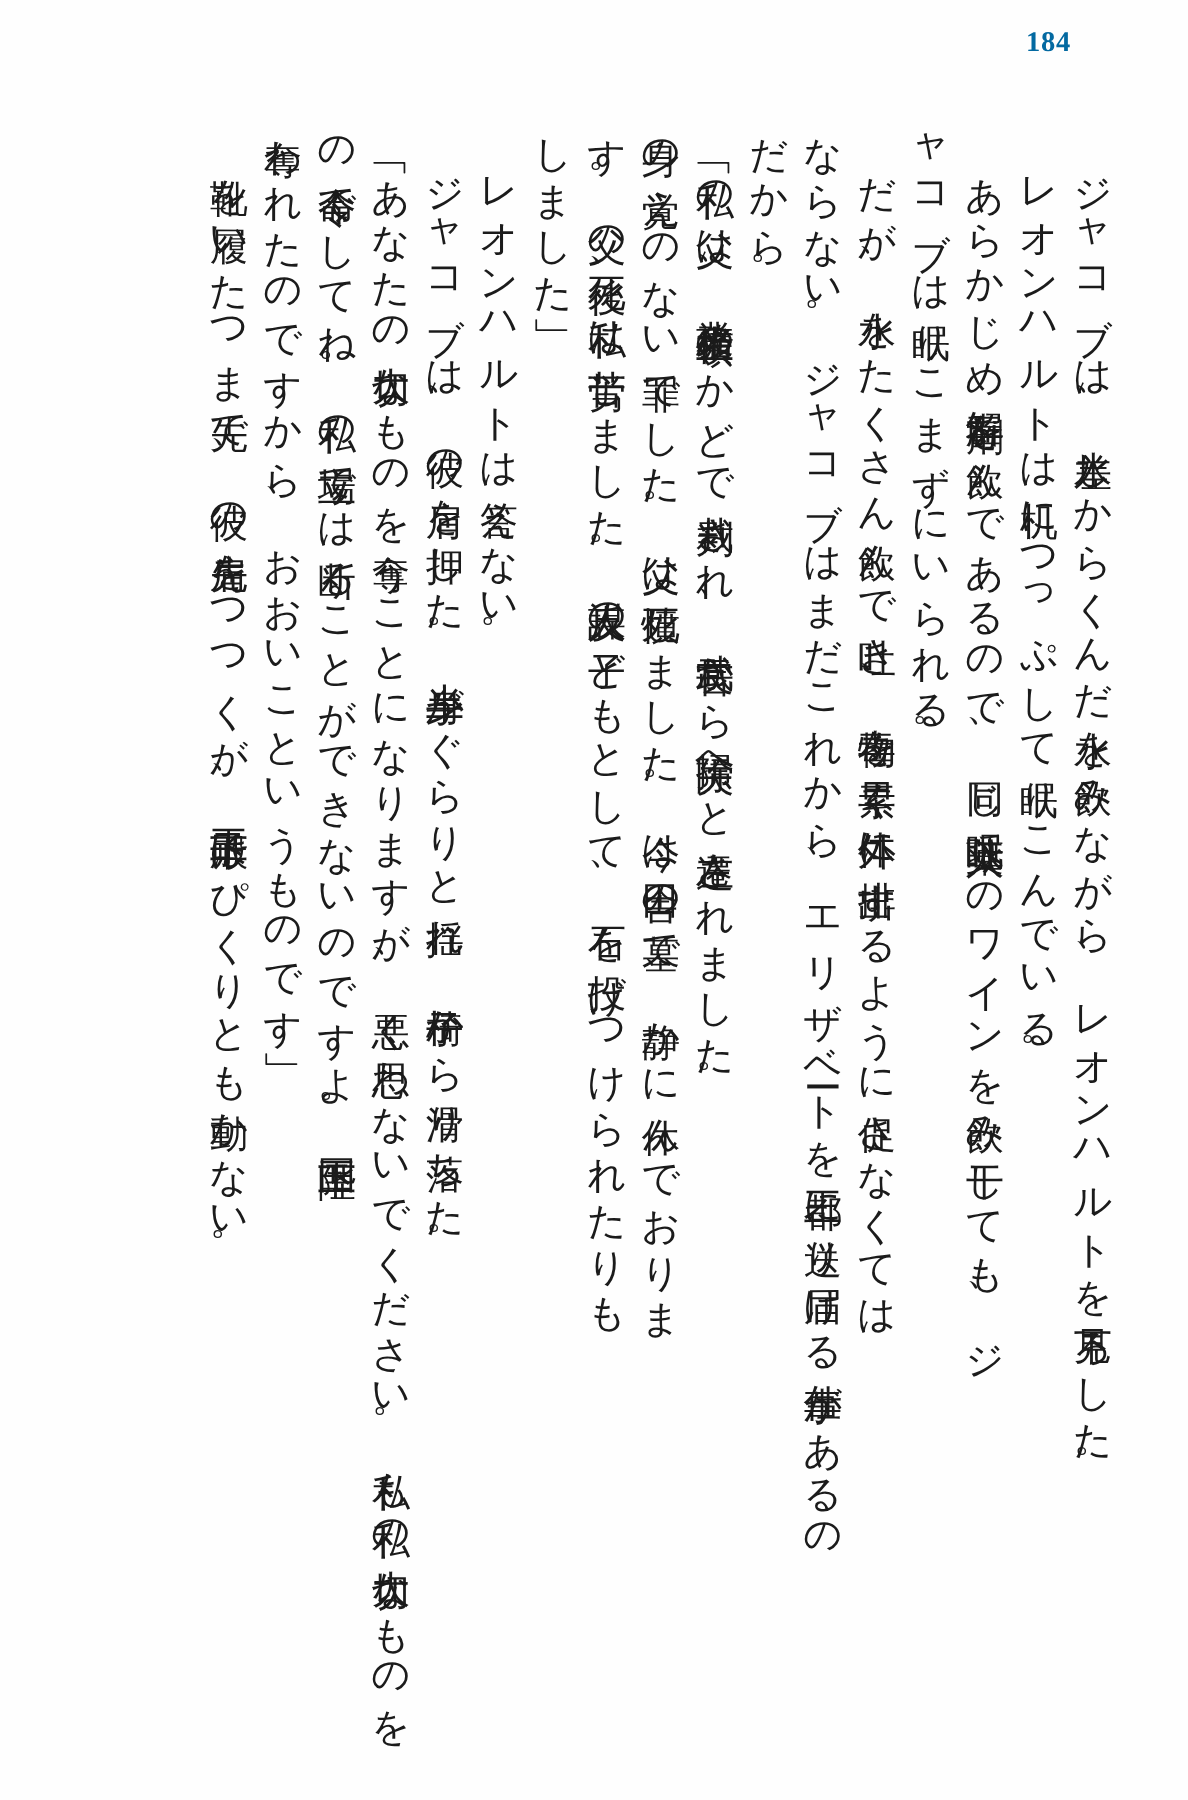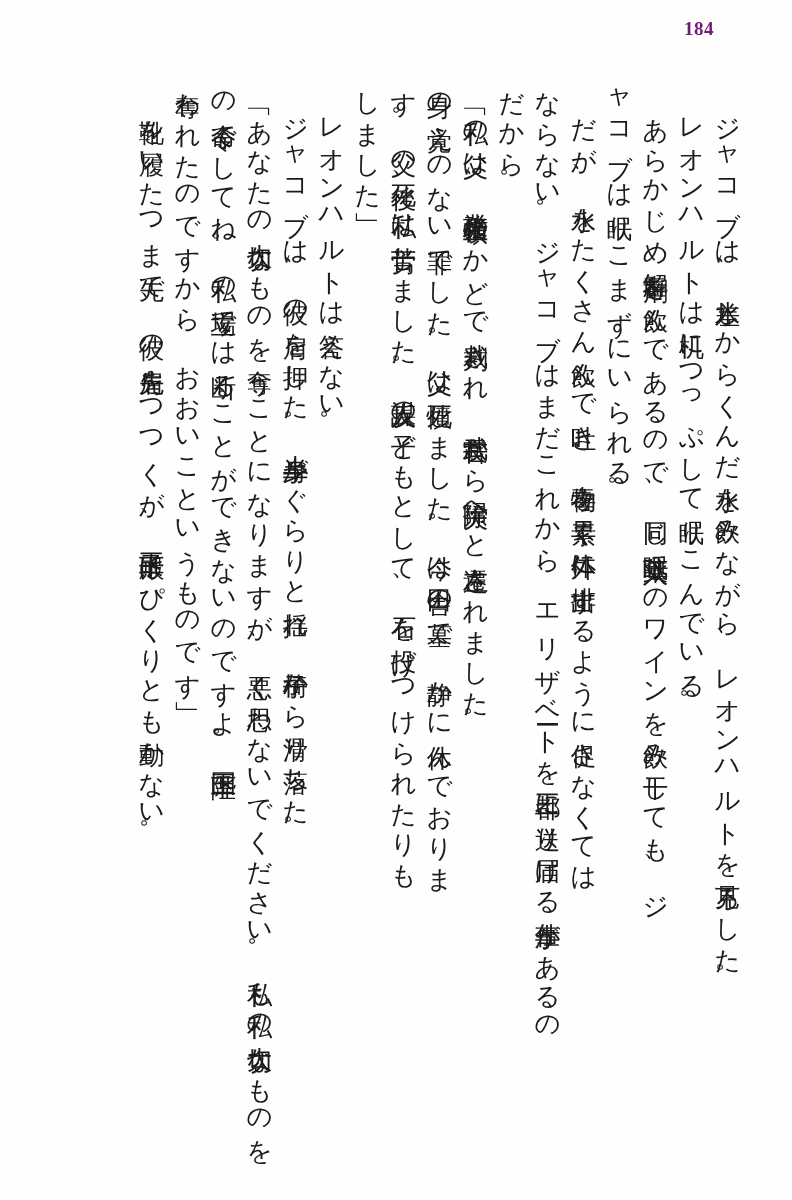--- a/index.html
+++ b/index.html
@@ -22,21 +22,21 @@
     box-sizing: border-box;
   }
   .page-number {
     position: absolute;
     top: 18px;
     right: 78px;
     font-family: "Liberation Serif", "DejaVu Serif", serif;
     font-size: 19px;
     font-weight: 700;
     letter-spacing: 0.5px;
-    color: #701a75;
+    color: #0369a1;
   }
   .body-text {
     position: absolute;
     top: 74px;
     left: 44px;
     right: 52px;
     height: 1078px;
     display: flex;
     flex-direction: row-reverse;
     justify-content: flex-start;

